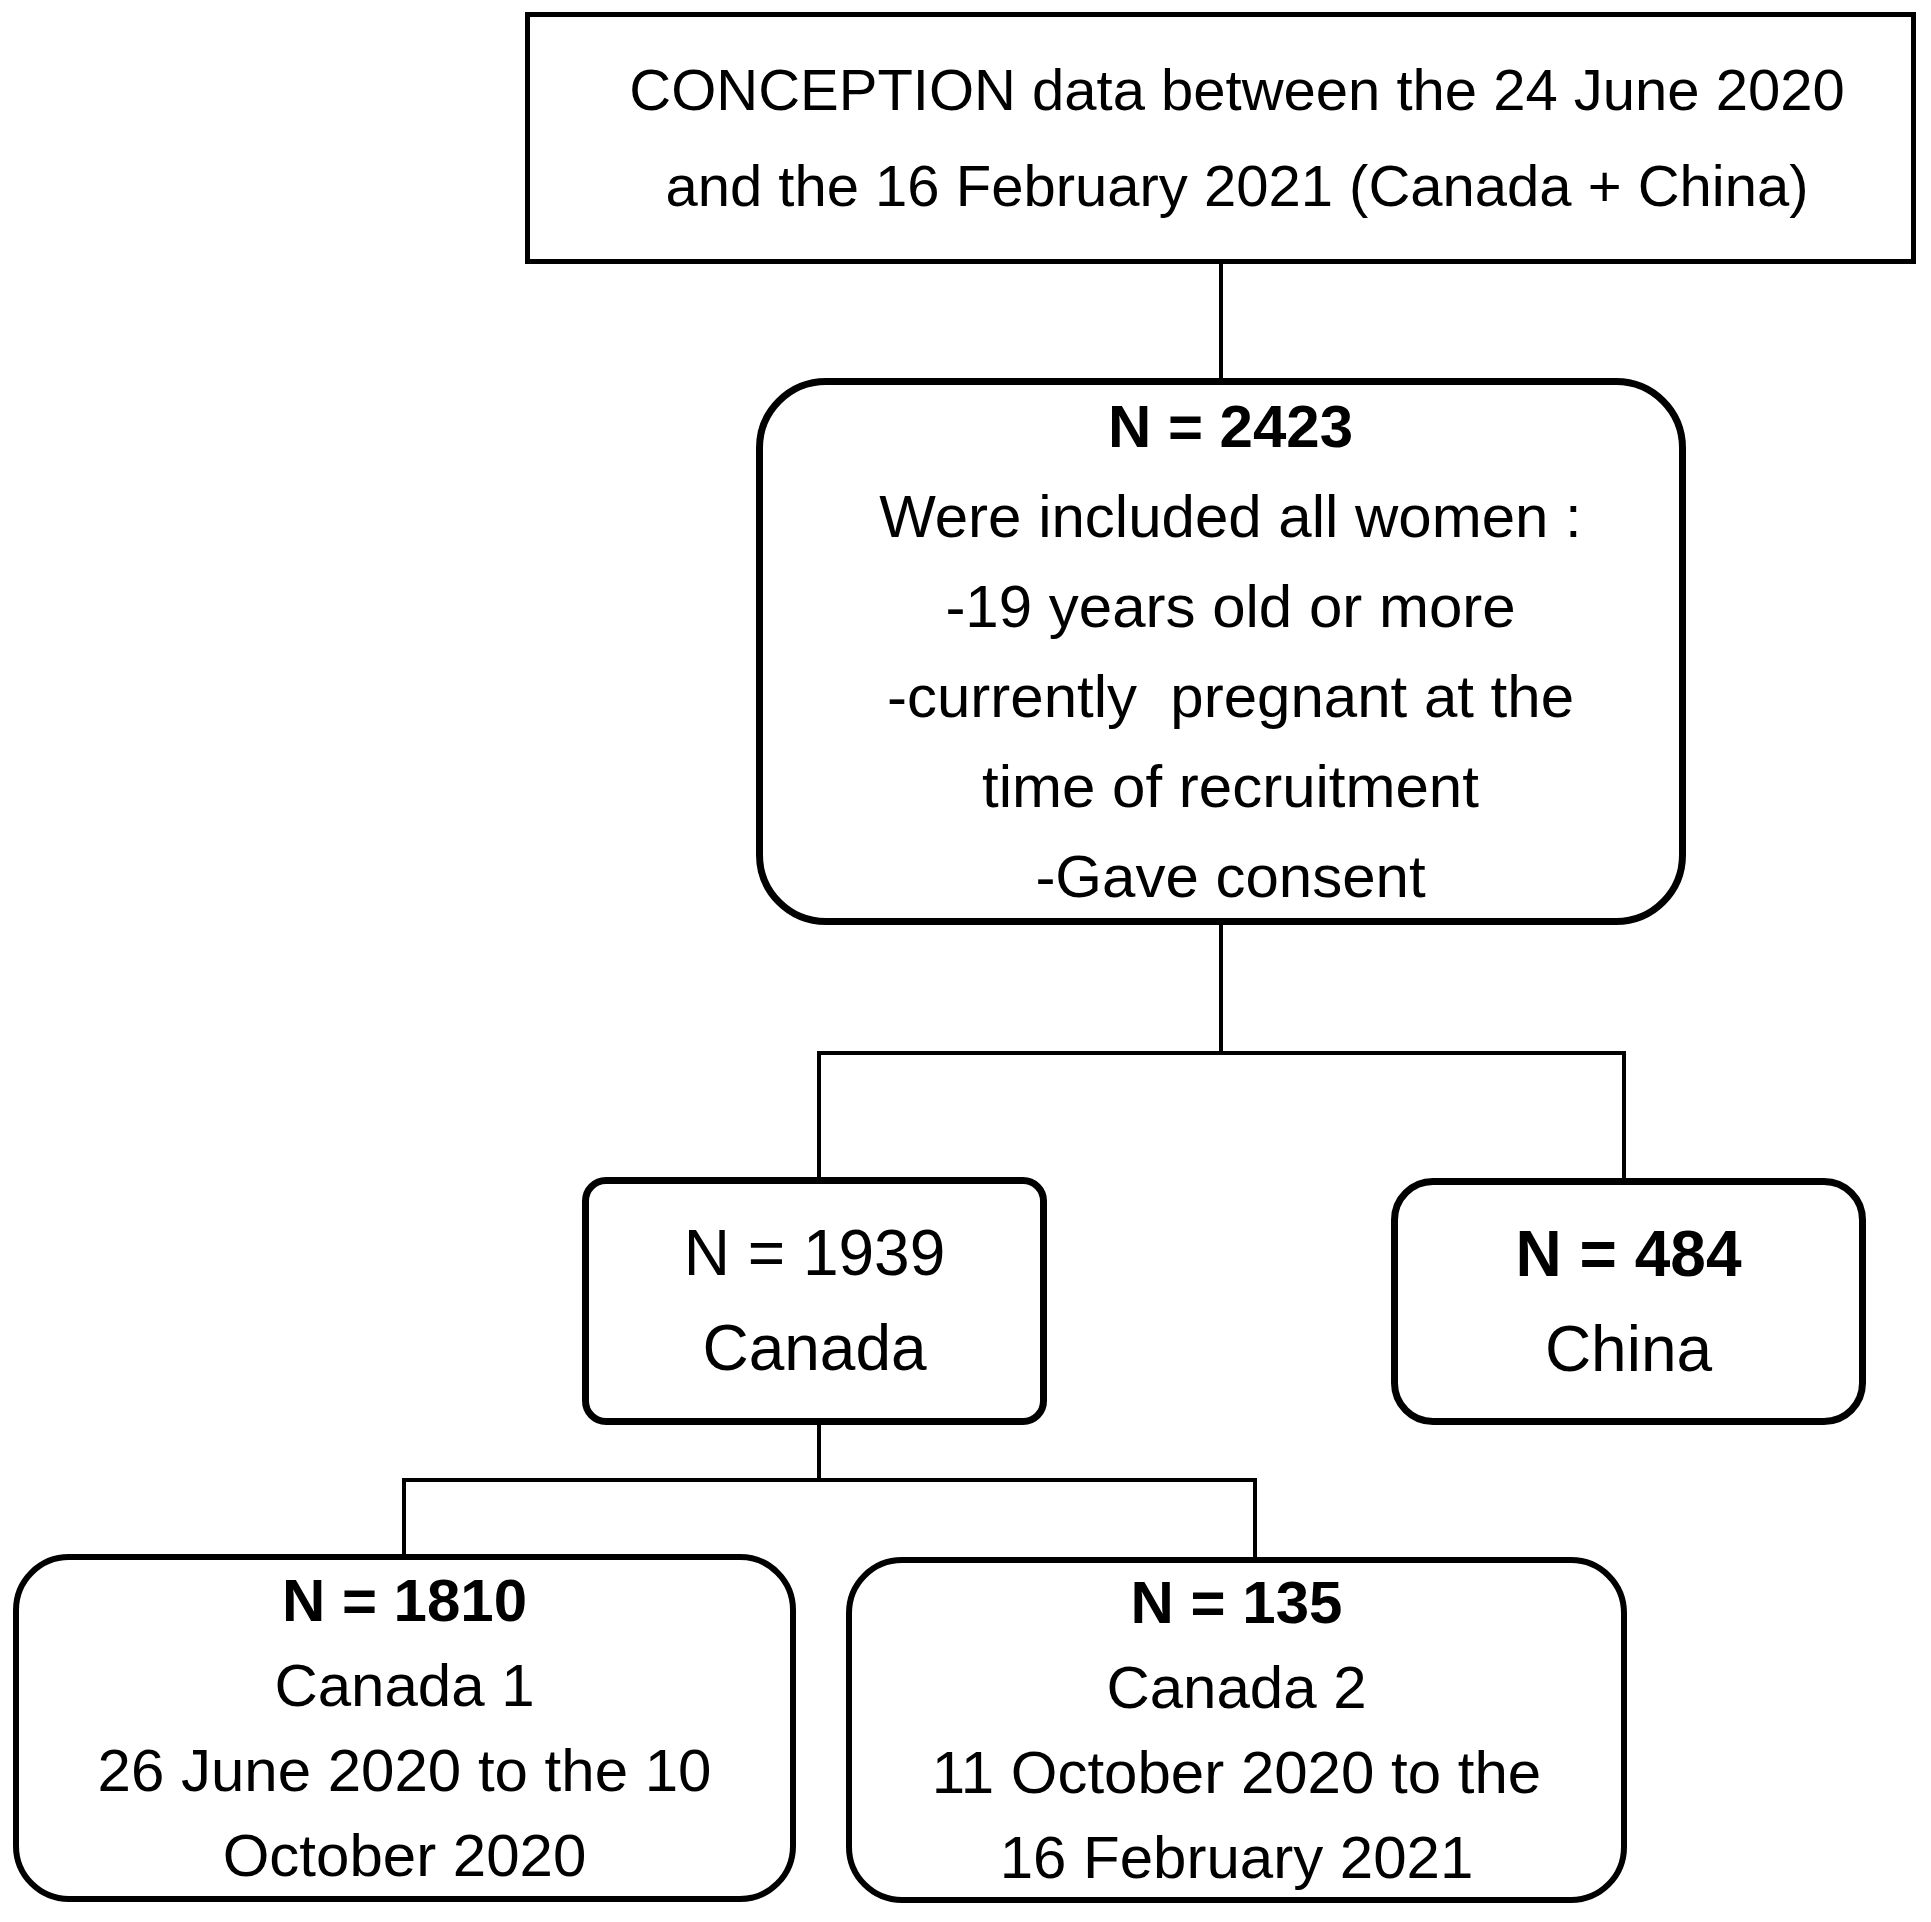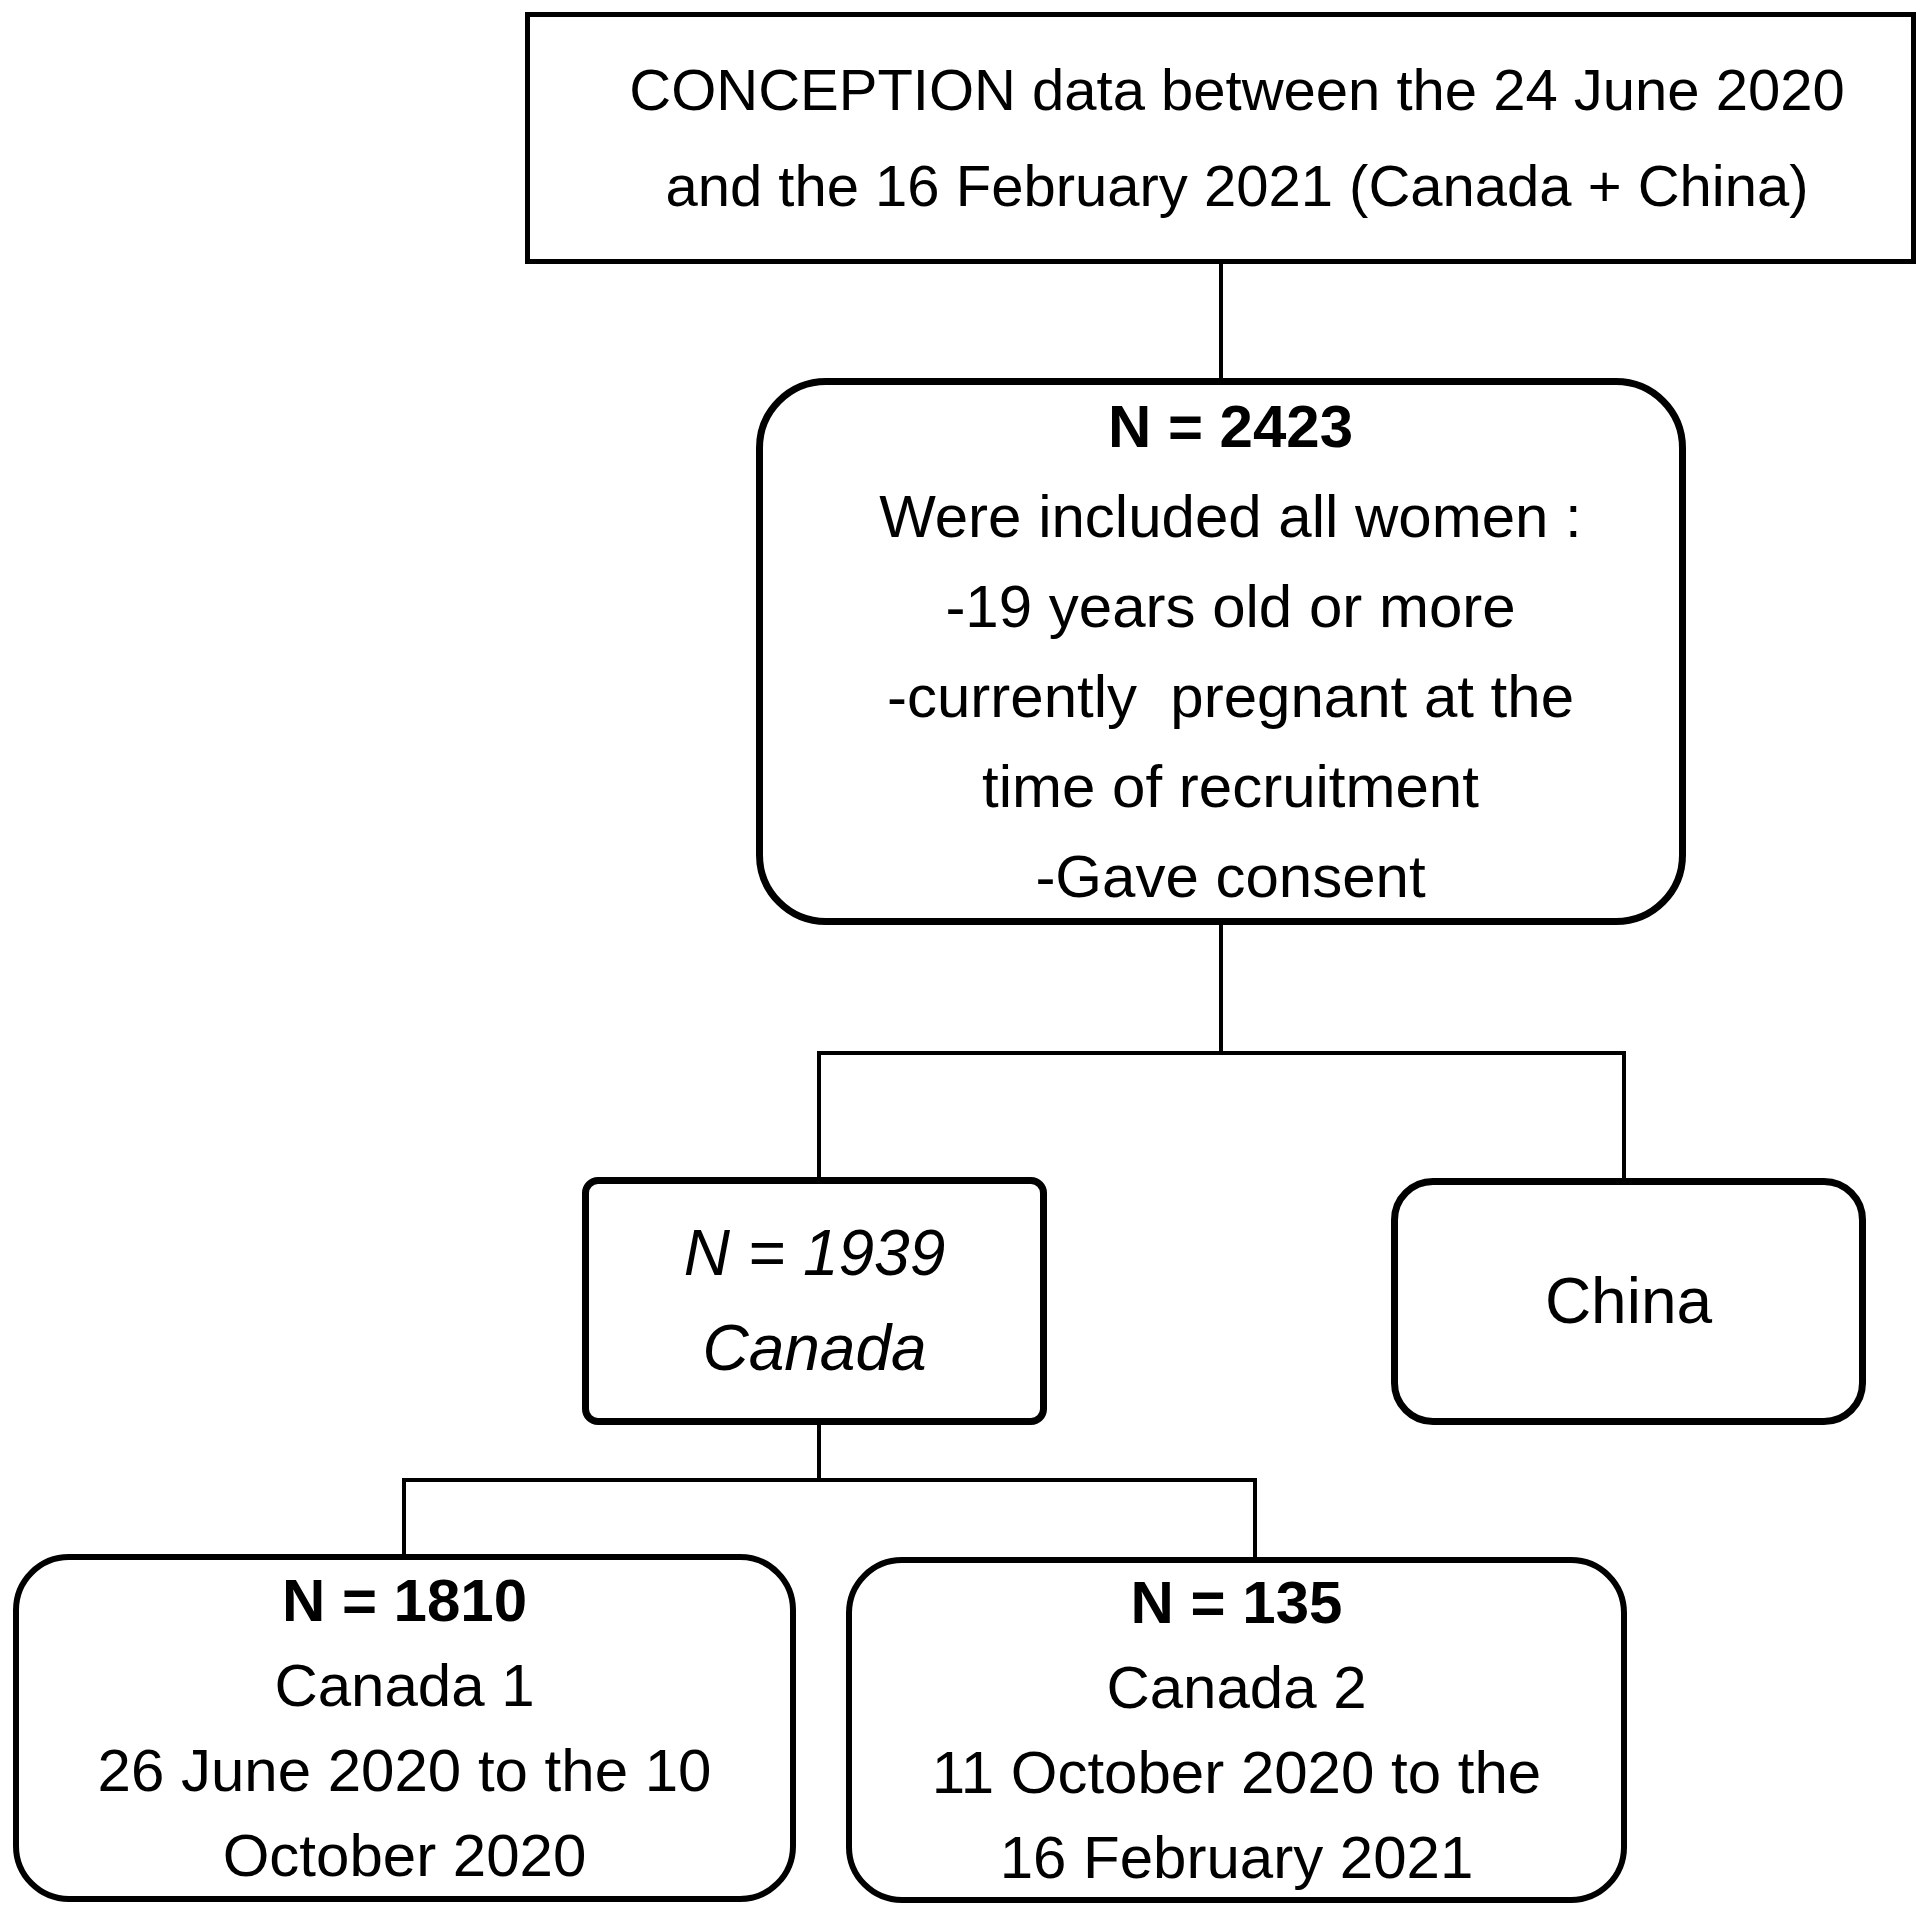--- a/index.html
+++ b/index.html
@@ -39,22 +39,22 @@
     border-width:5px;border-radius:0;
     font-size:58px;line-height:96px;padding-left:33px;
   }
   .included-box{
     left:756px;top:378px;width:930px;height:547px;
     border-width:7px;border-radius:70px;
     font-size:60px;line-height:90px;padding-left:19px;
   }
   .canada-box{
     left:582px;top:1177px;width:465px;height:248px;
-    border-width:7px;border-radius:16px;
-    font-size:64px;line-height:95px;font-style:italic;
+    border-width:7px;border-radius:24px;
+    font-size:64px;line-height:95px;
   }
   .china-box{
     left:1391px;top:1178px;width:475px;height:247px;
     border-width:7px;border-radius:42px;
     font-size:64px;line-height:95px;
   }
   .cohort-box{
     border-width:6px;border-radius:56px;
     font-size:60px;line-height:85px;
   }
@@ -102,20 +102,21 @@
     <div class="line">time of recruitment</div>
     <div class="line">-Gave consent</div>
   </div>
 
   <div class="box canada-box">
     <div class="line">N = 1939</div>
     <div class="line">Canada</div>
   </div>
 
   <div class="box china-box">
+    <div class="line bold">N = 484</div>
     <div class="line">China</div>
   </div>
 
   <div class="box cohort-box canada1-box">
     <div class="line bold">N = 1810</div>
     <div class="line">Canada 1</div>
     <div class="line">26 June 2020 to the 10</div>
     <div class="line">October 2020</div>
   </div>
 

